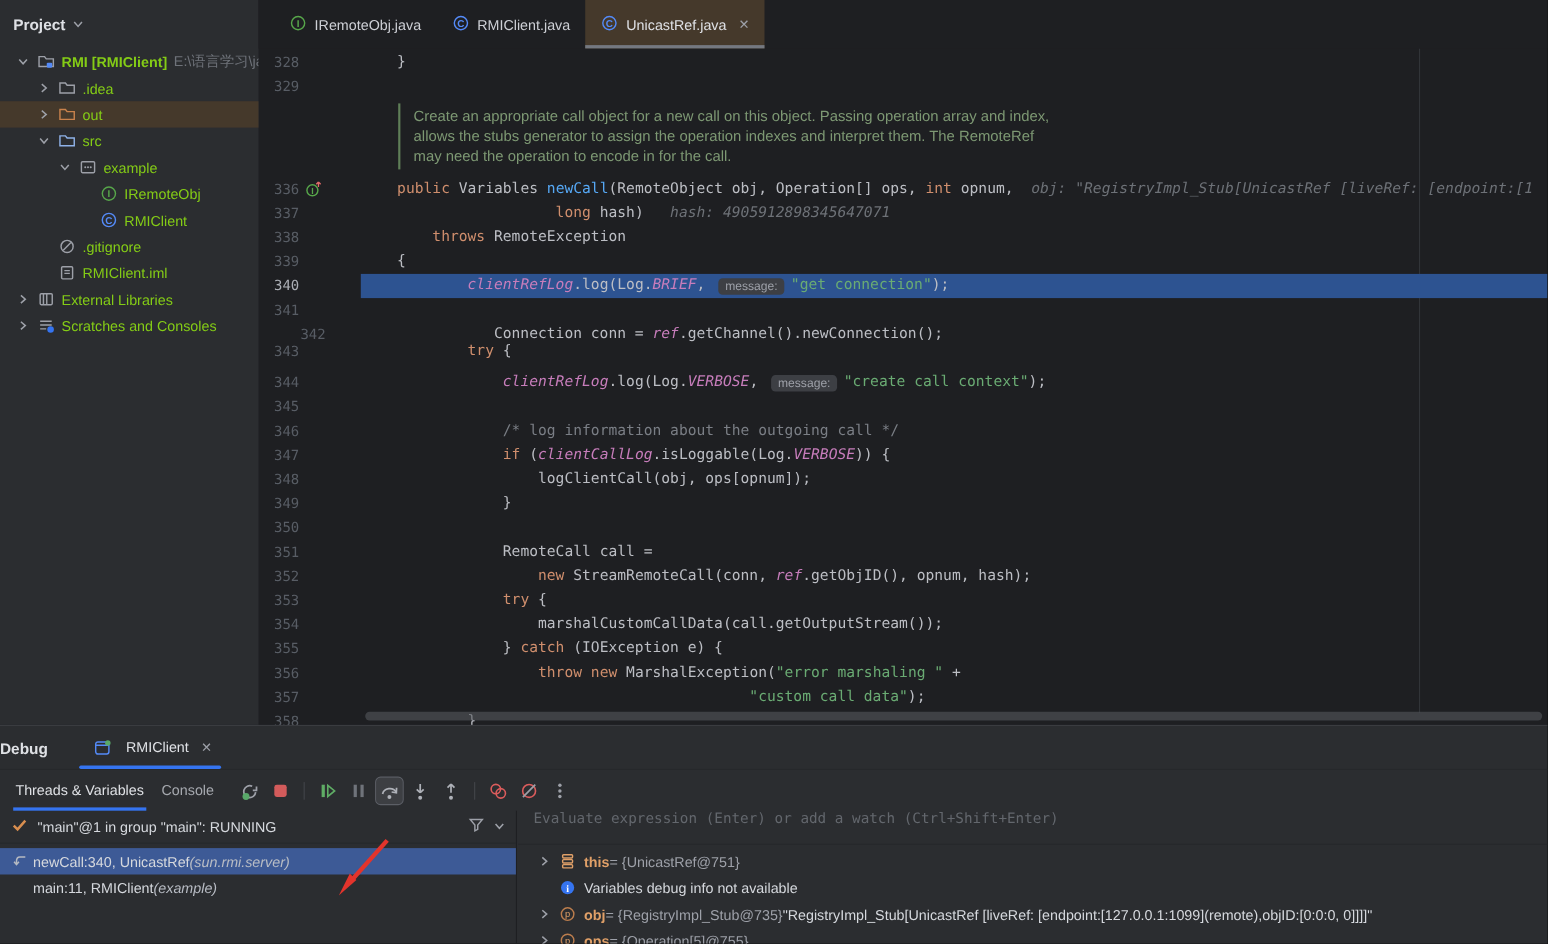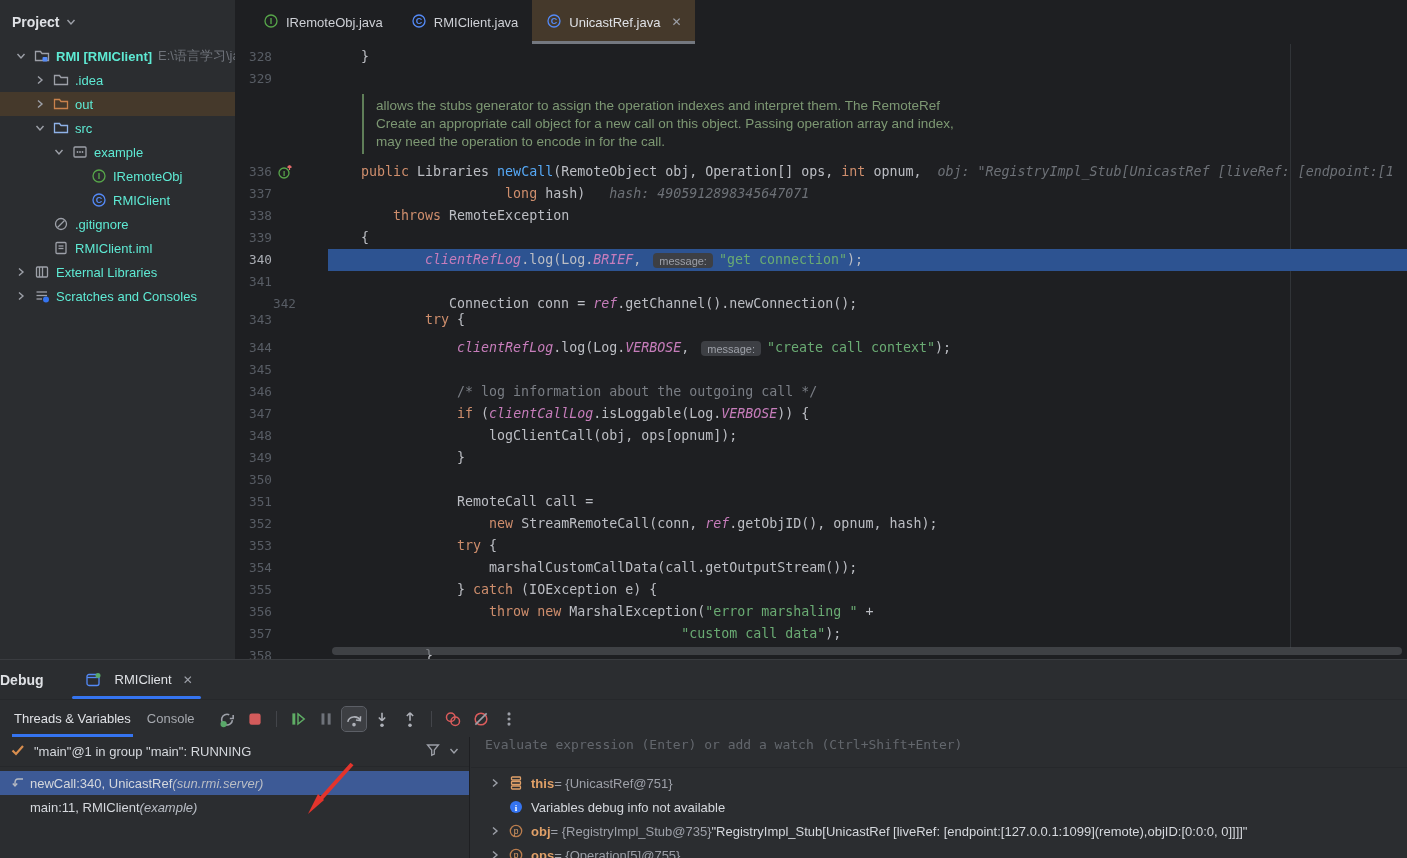--- a/index.html
+++ b/index.html
@@ -5,21 +5,21 @@
   html,body{margin:0;padding:0;background:#111;}
   .app{position:relative;width:1407px;height:858px;background:var(--editor-bg,#1e1f22);
        font-family:"Liberation Sans",sans-serif;overflow:hidden;color:#dfe1e5;}
   
   .project-panel{position:absolute;left:0;top:0;width:235px;height:659px;background:var(--panel-bg,#2b2d30);}
   .panel-header{height:44px;display:flex;align-items:center;padding-left:12px;font-size:14px;font-weight:bold;gap:7px;}
   .tree-row{height:24px;display:flex;align-items:center;font-size:13px;white-space:nowrap;overflow:hidden;cursor:default;}
   .tree-row.warm{background:var(--warm-sel,#45392b);}
   .tree-chev{width:22px;display:inline-flex;justify-content:center;color:#9da0a8;flex:none;}
   .tree-ico{width:20px;display:inline-flex;justify-content:center;flex:none;margin-right:4px;}
-  .tree-label{color:#5eead4;}
+  .tree-label{color:#84cc16;}
   .tree-label.bold{font-weight:bold;}
   .tree-suffix{color:#6f737a;margin-left:6px;}
   
   .tabbar{position:absolute;left:235px;top:0;width:1172px;height:44px;background:var(--editor-bg,#1e1f22);display:flex;padding-left:14px;box-sizing:border-box;}
   .tab{display:flex;align-items:center;gap:7px;padding:0 14px;font-size:13px;color:#ced0d6;position:relative;cursor:default;}
   .tab.active{background:var(--warm-sel,#45392b);color:#dfe1e5;}
   .tab.active::after{content:"";position:absolute;left:0;right:0;bottom:0;height:3px;background:#747880;}
   .tab-close{color:#9da0a8;font-size:12px;margin-left:4px;}
   
   .code-area{position:absolute;left:235px;top:44px;width:1172px;height:615px;overflow:hidden;}
@@ -266,21 +266,21 @@
           <span class="lnum">329</span>
           <span class="ctext"></span>
         </div>
         <div class="code-row" style="top: 117px;">
           <span class="lnum">336</span>
           <span class="gicon"><svg width="16" height="16" viewBox="0 0 16 16" fill="none">
               <circle cx="7" cy="9" r="5" stroke="#57a64a" stroke-width="1.3"></circle>
               <text x="7" y="12" font-size="8" font-family="Liberation Sans" font-weight="bold" fill="#57a64a" text-anchor="middle">I</text>
               <path d="M12.5 6V1.5M12.5 1.5l-2 2M12.5 1.5l2 2" stroke="#e06a6a" stroke-width="1.2"></path>
             </svg></span>
-          <span class="ctext"><span class="tk">public </span><span class="">Libraries </span><span class="tm">newCall</span><span class="">(RemoteObject obj, Operation[] ops, </span><span class="tk">int</span><span class=""> opnum,</span><span class="th">  obj: "RegistryImpl_Stub[UnicastRef [liveRef: [endpoint:[1</span></span>
+          <span class="ctext"><span class="tk">public </span><span class="">Variables </span><span class="tm">newCall</span><span class="">(RemoteObject obj, Operation[] ops, </span><span class="tk">int</span><span class=""> opnum,</span><span class="th">  obj: "RegistryImpl_Stub[UnicastRef [liveRef: [endpoint:[1</span></span>
         </div>
         <div class="code-row" style="top: 139px;">
           <span class="lnum">337</span>
           <span class="ctext"><span class="">                  </span><span class="tk">long</span><span class=""> hash)</span><span class="th">   hash: 4905912898345647071</span></span>
         </div>
         <div class="code-row" style="top: 161px;">
           <span class="lnum">338</span>
           <span class="ctext"><span class="">    </span><span class="tk">throws</span><span class=""> RemoteException</span></span>
         </div>
         <div class="code-row" style="top: 183px;">
@@ -359,22 +359,22 @@
         <div class="code-row" style="top: 579px;">
           <span class="lnum">357</span>
           <span class="ctext"><span class="">                                        </span><span class="ts">"custom call data"</span><span class="">);</span></span>
         </div>
         <div class="code-row" style="top: 601px;">
           <span class="lnum">358</span>
           <span class="ctext"><span class="">        }</span></span>
         </div>
       </div>
     <div class="doc-comment" id="doc-comment">
+        <div>Create an appropriate call object for a new call on this object. Passing operation array and index,</div>
         <div>allows the stubs generator to assign the operation indexes and interpret them. The RemoteRef</div>
-        <div>Create an appropriate call object for a new call on this object. Passing operation array and index,</div>
         <div>may need the operation to encode in for the call.</div>
       </div>
     <div class="h-scrollbar"></div>
   </div>
 
   <section class="debug-panel">
     <div class="dbg-header">
       <div class="dbg-title">Debug</div>
       <div class="session-tab">
         <span class="v-ico" id="session-tab-icon">

